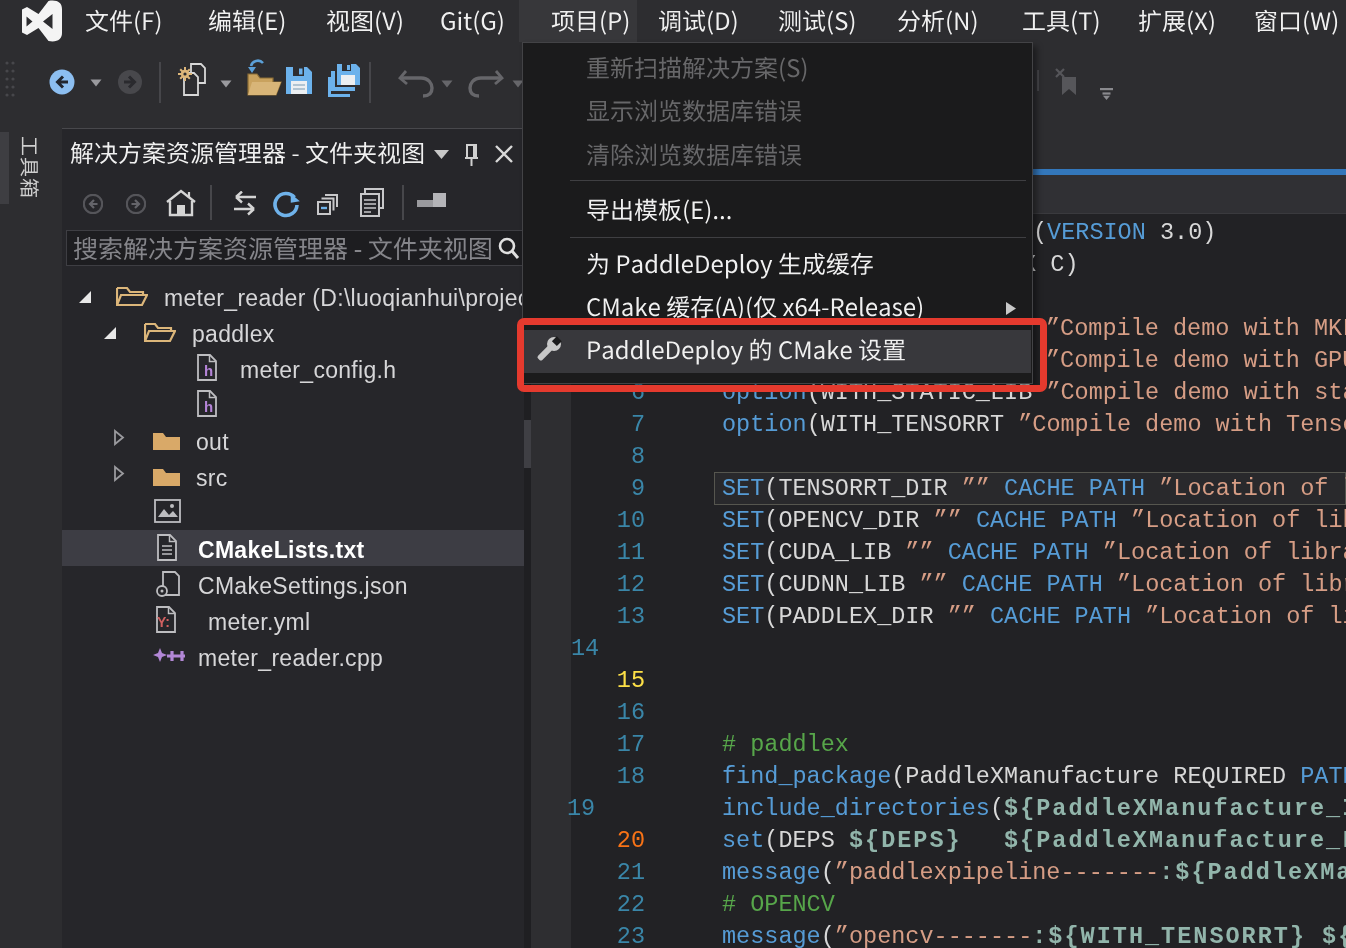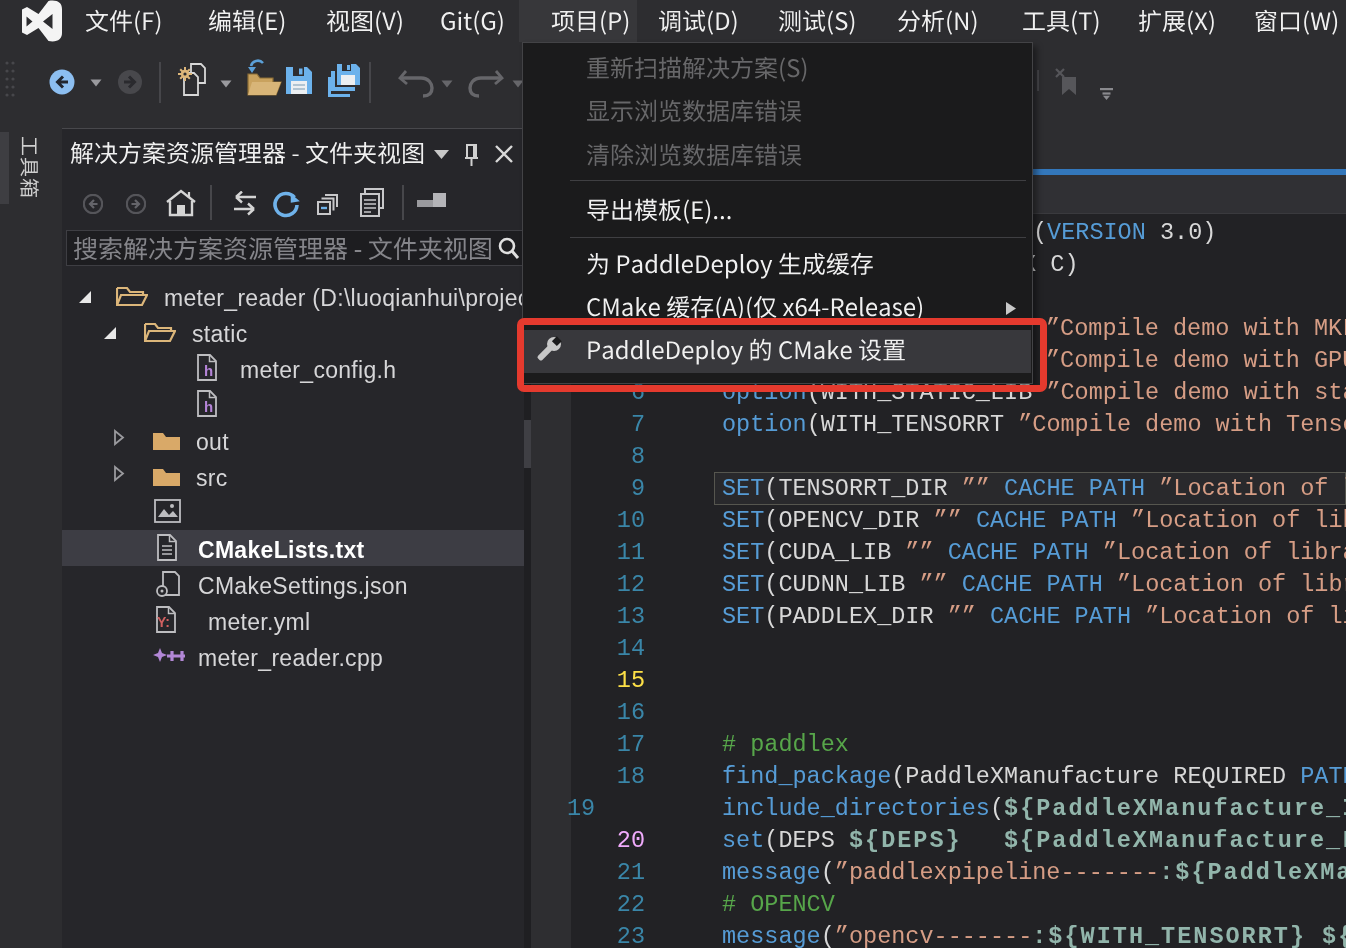--- a/index.html
+++ b/index.html
@@ -155,27 +155,27 @@
 <div class="a mono" style="left:571px;top:313px;width:74px;text-align:right;color:#3a86a8">4</div>
 <div class="a mono" style="left:571px;top:345px;width:74px;text-align:right;color:#3a86a8">5</div>
 <div class="a mono" style="left:571px;top:377px;width:74px;text-align:right;color:#3a86a8">6</div>
 <div class="a mono" style="left:571px;top:409px;width:74px;text-align:right;color:#3a86a8">7</div>
 <div class="a mono" style="left:571px;top:441px;width:74px;text-align:right;color:#3a86a8">8</div>
 <div class="a mono" style="left:571px;top:473px;width:74px;text-align:right;color:#3a86a8">9</div>
 <div class="a mono" style="left:571px;top:505px;width:74px;text-align:right;color:#3a86a8">10</div>
 <div class="a mono" style="left:571px;top:537px;width:74px;text-align:right;color:#3a86a8">11</div>
 <div class="a mono" style="left:571px;top:569px;width:74px;text-align:right;color:#3a86a8">12</div>
 <div class="a mono" style="left:571px;top:601px;width:74px;text-align:right;color:#3a86a8">13</div>
-<div class="a mono" style="left:571px;top:633px;width:74px;text-align:right;color:#3a86a8">14</div>
+<div class="a mono" style="left:571px;top:633px;width:74px;text-align:left;color:#3a86a8">14</div>
 <div class="a mono" style="left:571px;top:665px;width:74px;text-align:right;color:#fde047">15</div>
 <div class="a mono" style="left:571px;top:697px;width:74px;text-align:right;color:#3a86a8">16</div>
 <div class="a mono" style="left:571px;top:729px;width:74px;text-align:right;color:#3a86a8">17</div>
 <div class="a mono" style="left:571px;top:761px;width:74px;text-align:right;color:#3a86a8">18</div>
 <div class="a mono" style="left:544px;top:793px;width:74px;text-align:center;color:#3a86a8">19</div>
-<div class="a mono" style="left:571px;top:825px;width:74px;text-align:right;color:#f0abfc">20</div>
+<div class="a mono" style="left:571px;top:825px;width:74px;text-align:right;color:#f97316">20</div>
 <div class="a mono" style="left:571px;top:857px;width:74px;text-align:right;color:#3a86a8">21</div>
 <div class="a mono" style="left:571px;top:889px;width:74px;text-align:right;color:#3a86a8">22</div>
 <div class="a mono" style="left:571px;top:921px;width:74px;text-align:right;color:#3a86a8">23</div>
 <div class="a mono" style="left:1033px;top:217px;width:313px;overflow:hidden"><span class="pl">(</span><span class="kw">VERSION</span><span class="pl"> 3.0)</span></div>
 <div class="a mono" style="left:1008px;top:249px;width:320px;overflow:hidden"><span class="pl">(X C)</span></div>
 <div class="a mono" style="left:1046px;top:313px;width:300px;overflow:hidden"><span class="str">”Compile demo with MKL/OpenBlas support,defaultuseMKL.”</span></div>
 <div class="a mono" style="left:1046px;top:345px;width:300px;overflow:hidden"><span class="str">”Compile demo with GPU/CPU, default use CPU.”</span></div>
 <div class="a mono" style="left:722px;top:377px;width:624px;overflow:hidden"><span class="kw">option</span><span class="pl">(WITH_STATIC_LIB </span><span class="str">”Compile demo with static/shared library, default use static.”</span></div>
 <div class="a mono" style="left:722px;top:409px;width:624px;overflow:hidden"><span class="kw">option</span><span class="pl">(WITH_TENSORRT </span><span class="str">”Compile demo with TensorRT.”   OFF)</span></div>
 <div class="a mono" style="left:722px;top:473px;width:624px;overflow:hidden"><span class="kw">SET</span><span class="pl">(TENSORRT_DIR </span><span class="str">””</span><span class="pl"> </span><span class="kw">CACHE</span><span class="pl"> </span><span class="kw">PATH</span><span class="pl"> </span><span class="str">”Location of libraries”</span></div>
@@ -264,21 +264,21 @@
       </svg>
 <div class="a lbl" style="left:102px;top:156px">meter_reader (D:\luoqianhui\project)</div>
 <svg class="a" style="left:41px;top:196px" width="16" height="16">
         <path d="M13,2 L13,14 L1,14 Z" fill="#e8e8e8"></path>
       </svg>
 <svg class="a" style="left:82px;top:191px" width="32" height="24">
 <path d="M1,4 L11,4 L14,8 L27,8 L27,11" fill="none" stroke="#dcb67a" stroke-width="2.2"></path>
 <path d="M1,21 L1,4" stroke="#dcb67a" stroke-width="2.2"></path>
 <path d="M5,11 L31,11 L26,21 L1,21 Z" fill="none" stroke="#dcb67a" stroke-width="2.2"></path>
       </svg>
-<div class="a lbl" style="left:130px;top:192px">static</div>
+<div class="a lbl" style="left:130px;top:192px">paddlex</div>
 <svg class="a" style="left:134px;top:225px" width="24" height="28">
 <path d="M2,1 L14,1 L20,7 L20,26 L2,26 Z" fill="#26262a" stroke="#bdbdc0" stroke-width="1.8"></path>
 <path d="M13.5,1.5 L13.5,7.5 L19.5,7.5" fill="none" stroke="#bdbdc0" stroke-width="1.5"></path>
         <text x="8" y="22" font-family="Liberation Sans" font-size="15" font-weight="bold" fill="#b584d8">h</text>
       </svg>
 <div class="a lbl" style="left:178px;top:228px">meter_config.h</div>
 <svg class="a" style="left:134px;top:261px" width="24" height="28">
 <path d="M2,1 L14,1 L20,7 L20,26 L2,26 Z" fill="#26262a" stroke="#bdbdc0" stroke-width="1.8"></path>
 <path d="M13.5,1.5 L13.5,7.5 L19.5,7.5" fill="none" stroke="#bdbdc0" stroke-width="1.5"></path>
         <text x="8" y="22" font-family="Liberation Sans" font-size="15" font-weight="bold" fill="#b584d8">h</text>

